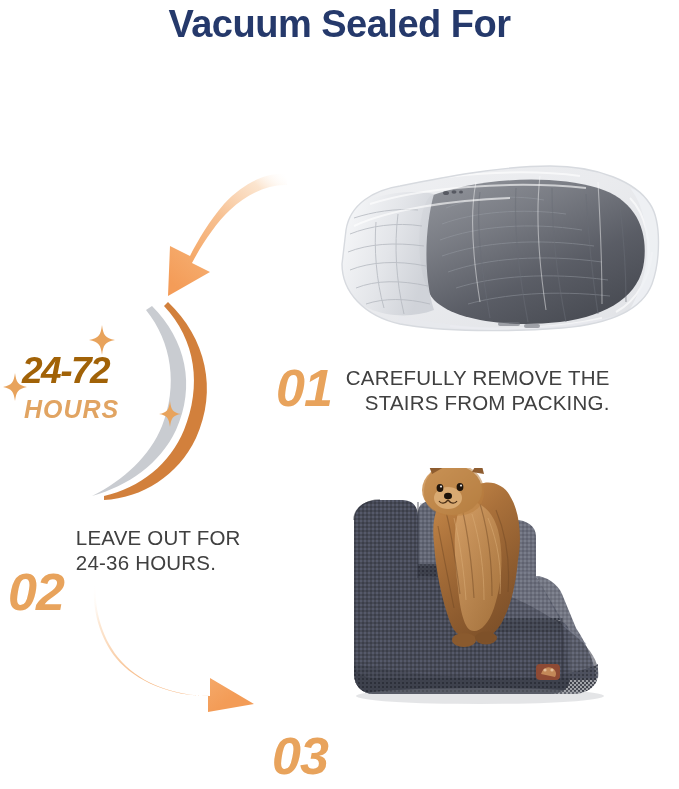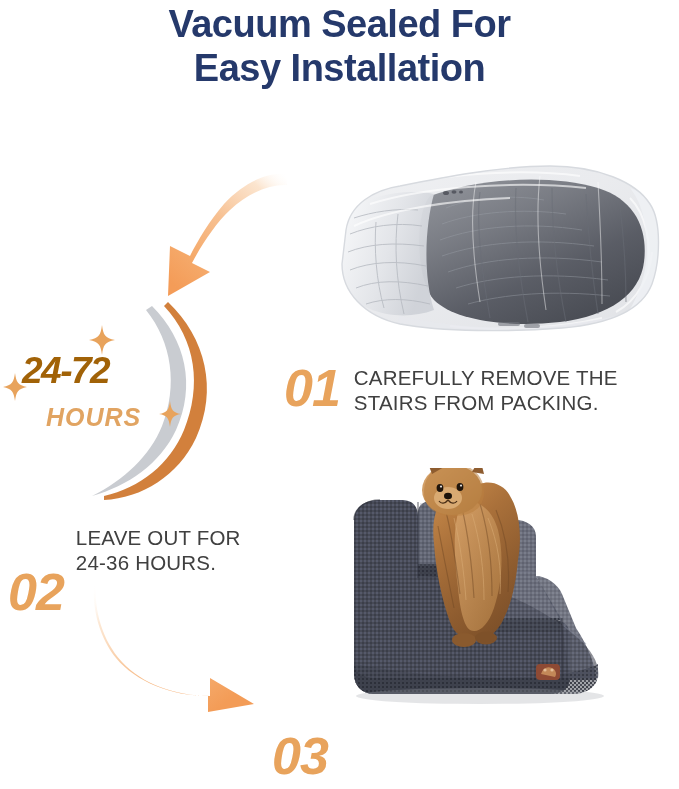--- a/index.html
+++ b/index.html
@@ -54,21 +54,21 @@
   .step-text {
     font-family: "Liberation Sans", sans-serif;
     font-weight: normal;
     font-size: 20.5px;
     line-height: 25px;
     color: #404040;
     letter-spacing: 0.2px;
     white-space: pre-line;
     padding-top: 3px;
   }
-  #step-01 { left: 284px; top: 362px; }
+  #step-01 { left: 276px; top: 362px; text-align: right; }
   #step-01 .step-num { margin-right: 14px; }
   #step-02 { left: 8px; top: 522px; }
   #step-02 .step-num { margin-right: 12px; margin-top: 44px; }
   #step-03 { left: 272px; top: 730px; flex-direction: column; }
   #step-03 .step-num { margin-right: 12px; }
 
   
   #hours-badge { left: 0px; top: 330px; width: 260px; height: 140px; }
   .hours-big {
     position: absolute;
@@ -78,52 +78,50 @@
     font-weight: bold;
     font-style: italic;
     font-size: 37px;
     line-height: 45px;
     letter-spacing: -1.5px;
     color: #a16207;
     white-space: nowrap;
   }
   .hours-small {
     position: absolute;
-    left: 46px;
+    left: 24px;
     top: 66px;
     font-family: "Liberation Sans", sans-serif;
     font-weight: bold;
     font-style: italic;
     font-size: 25px;
     line-height: 26px;
     letter-spacing: 1px;
     color: #E1A462;
     white-space: nowrap;
-    margin-top: 8px;
   }
 
   
   .sparkle { position: absolute; }
 
   
   #arrow-1 { left: 148px; top: 168px; }
   #arrow-2 { left: 92px; top: 578px; }
 
   
   #photo-package { left: 330px; top: 152px; width: 345px; height: 190px; }
   #photo-stairs  { left: 340px; top: 468px; width: 335px; height: 240px; }
 </style>
 </head>
 <body>
 
 <div id="page">
 
   <div class="title-block">
     <div class="title-line">Vacuum Sealed For</div>
-    <div class="title-line">Easy Installation</div>
   </div>
 
   <div class="layer" id="arrow-1">
     <svg width="140" height="130" viewBox="0 0 140 130" xmlns="http://www.w3.org/2000/svg">
       <defs>
         <linearGradient id="arrowGrad1" x1="1" y1="0" x2="0.15" y2="1">
           <stop offset="0%" stop-color="#FFFFFF" stop-opacity="0"></stop>
           <stop offset="18%" stop-color="#FBE0C6" stop-opacity="0.85"></stop>
           <stop offset="48%" stop-color="#F7C193"></stop>
           <stop offset="78%" stop-color="#F5AA6B"></stop>

